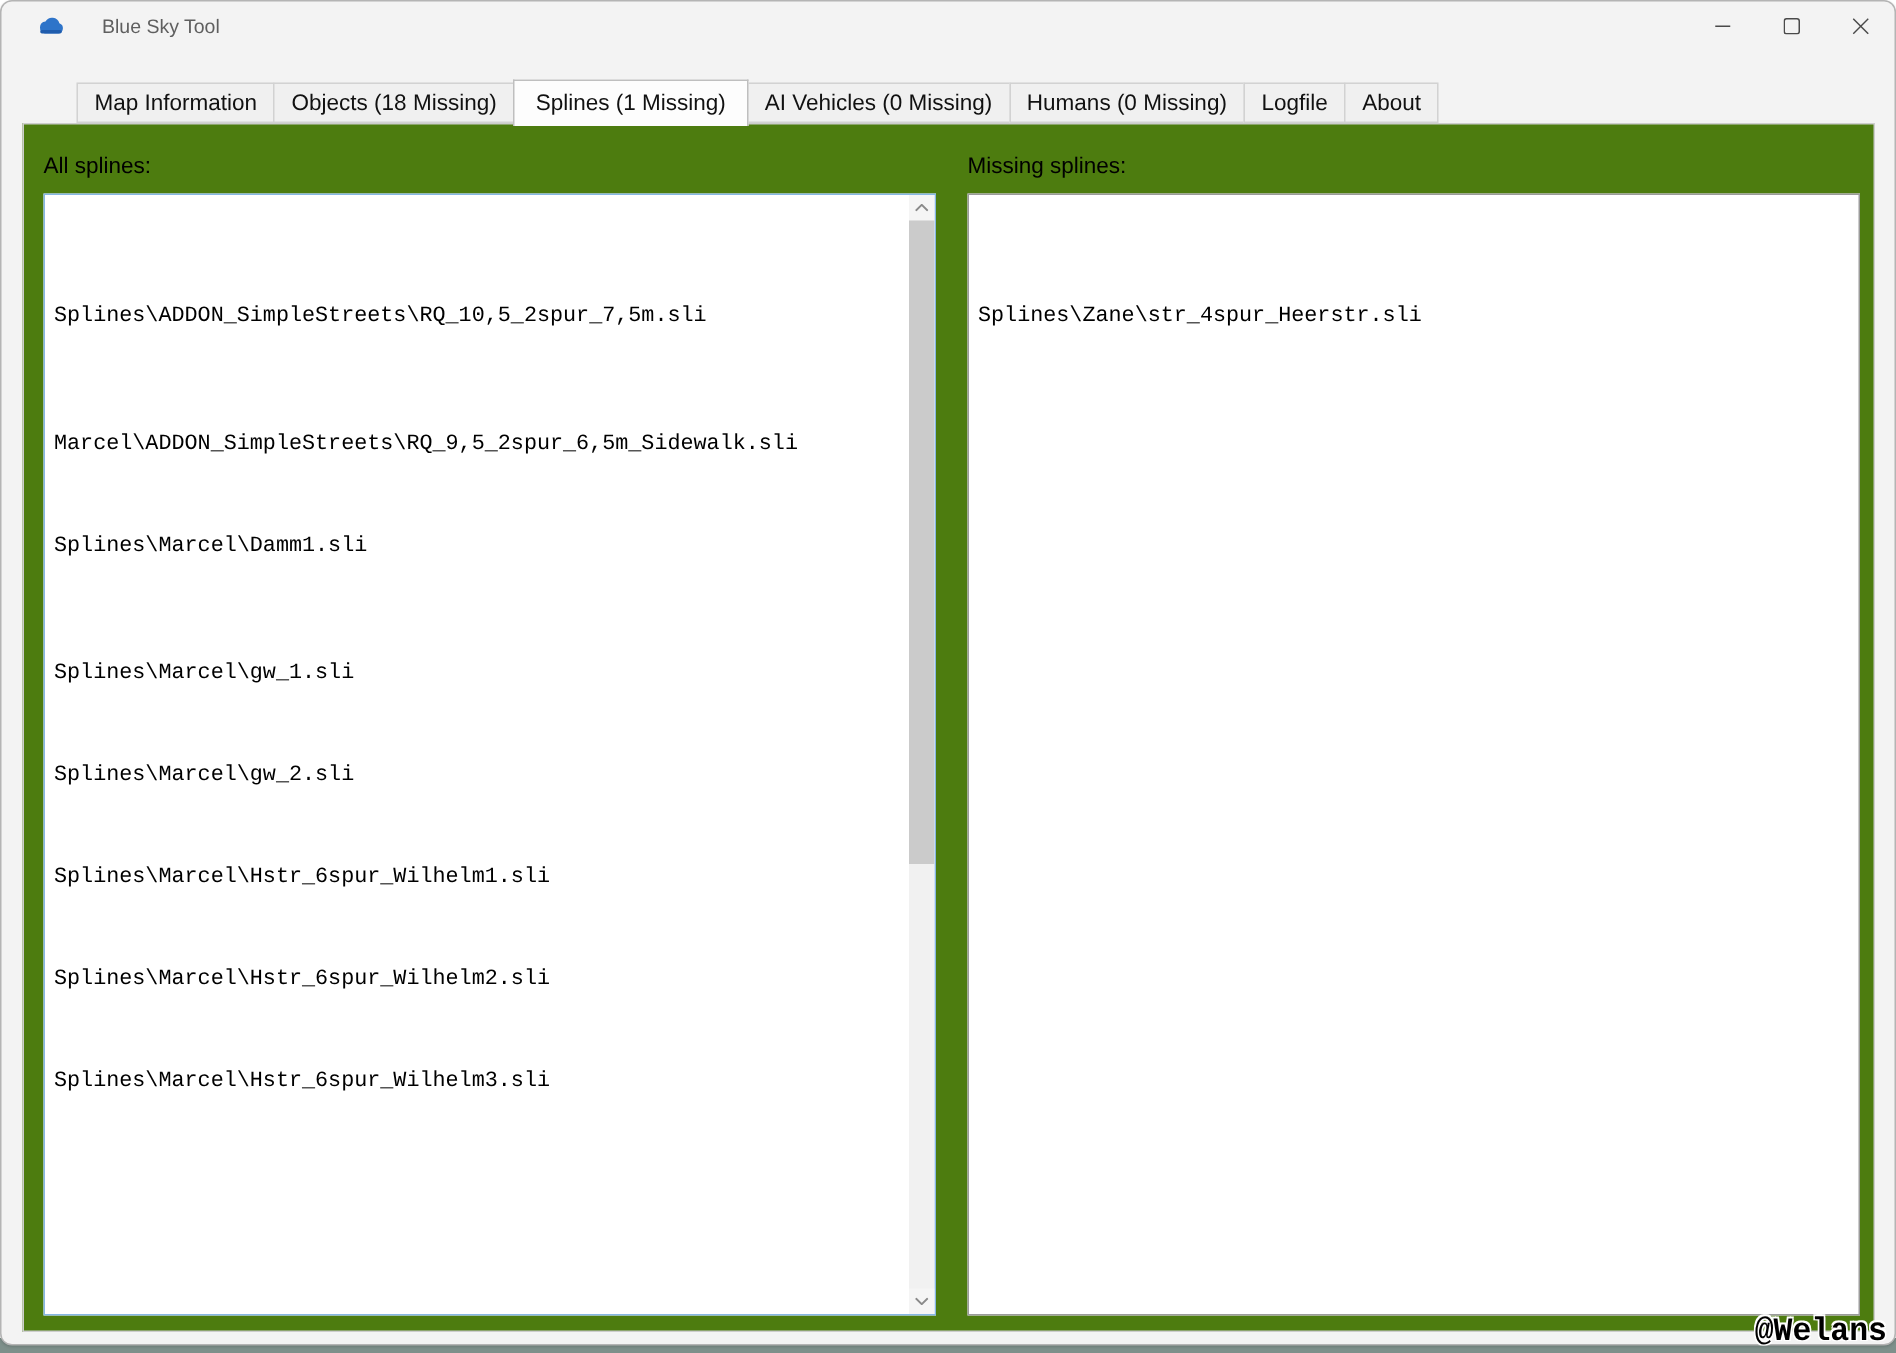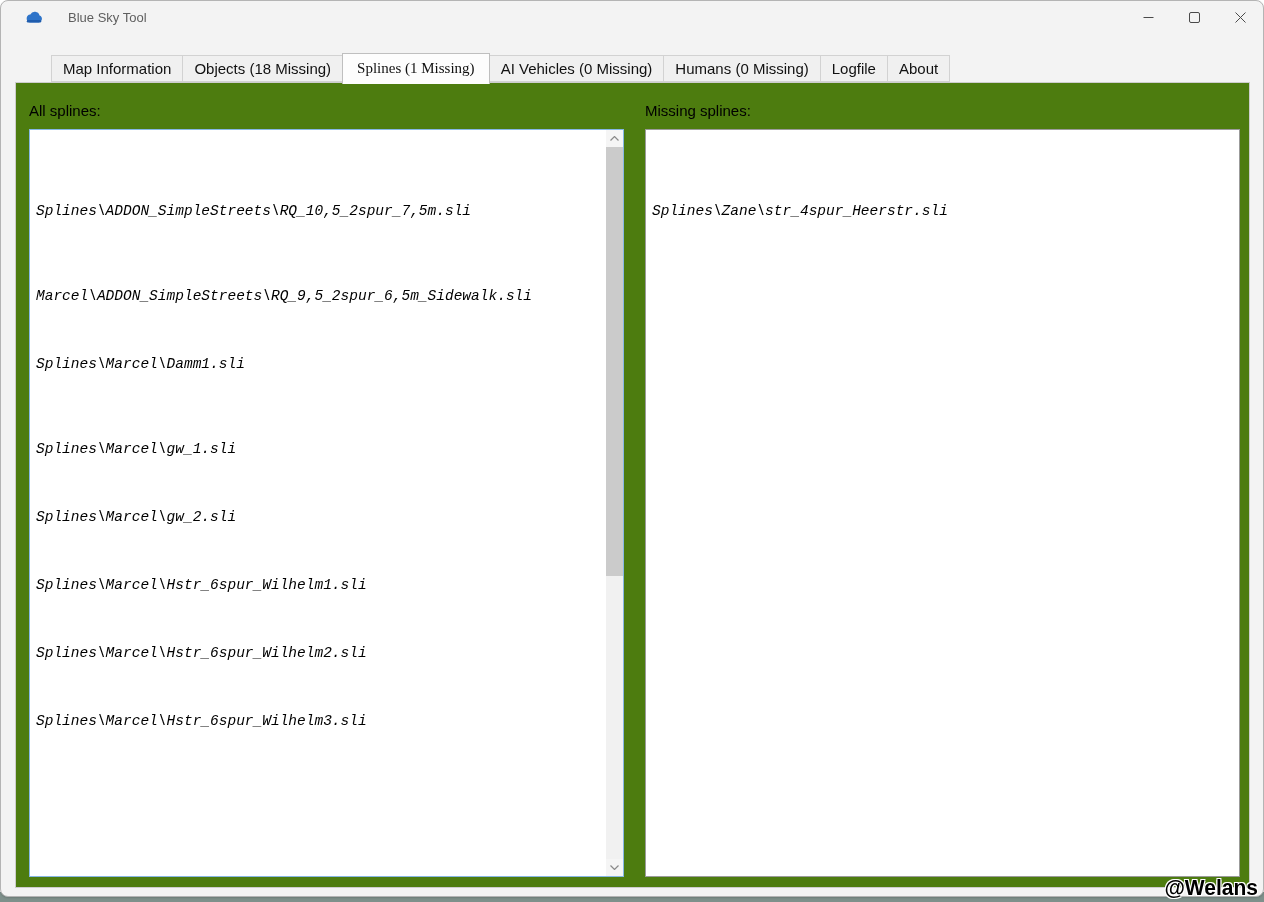--- a/index.html
+++ b/index.html
@@ -36,21 +36,21 @@
     display:flex; align-items:flex-start; z-index:3;padding-left:36px;
   }
   .tab{
     margin-top:2px; height:27px; box-sizing:border-box;
     display:flex; align-items:center; padding:0 11px;
     background:#f0f0f0; border:1px solid #d2d2d2; margin-right:-1px;
     font-size:15px; color:#111; white-space:nowrap; cursor:default;
   }
   .tab.active{
     margin-top:0; height:31px; background:#fdfdfd;
-    border-color:#bfbfbf; border-bottom:none; z-index:4; padding:0 14px 2px 14px;font-family:Liberation Serif, serif;
+    border-color:#bfbfbf; border-bottom:none; z-index:4; padding:0 14px 2px 14px;
   }
   
   .tabpage{
     position:absolute; left:14px; top:81px; width:1235px; height:806px;
     background:#4d7c0f; border:1px solid #cdcdcd; box-sizing:border-box; z-index:2;
   }
   .panel-label{ position:absolute; font-size:15px; color:#000; }
   .label-all{ left:13px; top:19px; }
   .label-missing{ left:629px; top:19px; }
   .listbox{
@@ -59,38 +59,38 @@
   }
   .listbox.left{ left:13px; border:1px solid #86b7e4; }
   .listbox.right{ left:629px; border:1px solid #9b9b9b; }
   .list-content{
     position:absolute; left:0; top:0; right:17px; bottom:0;
     padding:5px 0 0 6px; overflow:hidden;
     font-family:"Liberation Mono", monospace; font-size:14.5px; line-height:17px;
     color:#000; white-space:pre;
   }
   .listbox.right .list-content{ right:10px; }
-  .row{ height:17px;font-style:italic; }
+  .row{ height:17px; }
   
   .scrollbar{
     position:absolute; top:0; right:0; width:17px; height:100%;
     background:#f1f1f1;
   }
   .sb-btn{
     position:absolute; left:0; width:17px; height:17px; background:#f5f5f5;
     display:flex; align-items:center; justify-content:center;
   }
   .sb-up{ top:0; } .sb-down{ bottom:0; }
   .sb-thumb{
     position:absolute; left:0; top:17px; width:17px; height:429px; background:#cbcbcb;
   }
   
   .watermark{
     position:absolute; right:6px; bottom:2px; z-index:10;
-    font-family:Liberation Sans, sans-serif; font-weight:bold; font-size:21px;
+    font-family:Liberation Mono, monospace; font-weight:bold; font-size:21px;
     letter-spacing:0; color:#000;
     text-shadow:-1px -1px 0 #fff, 1px -1px 0 #fff, -1px 1px 0 #fff, 1px 1px 0 #fff, 0 0 1px #fff;
     transform:scaleY(1.04);
   }
 </style>
 </head>
 <body>
 
 <div class="desktop-strip"></div>
 

